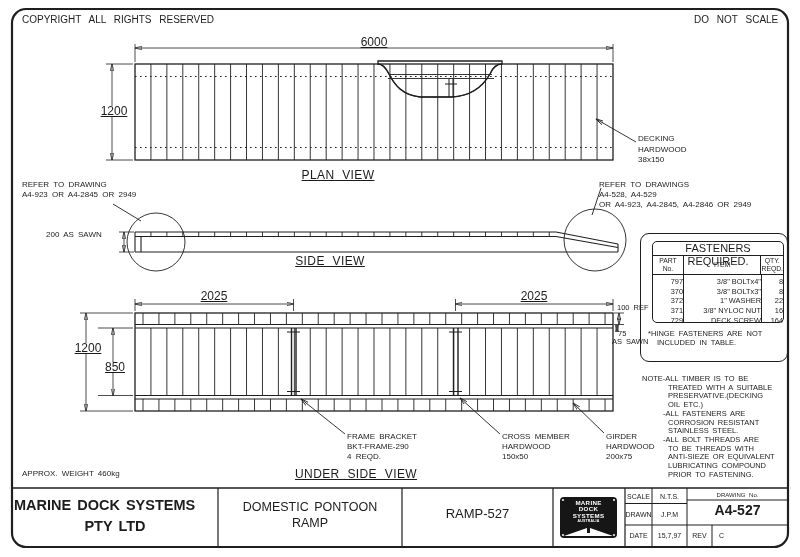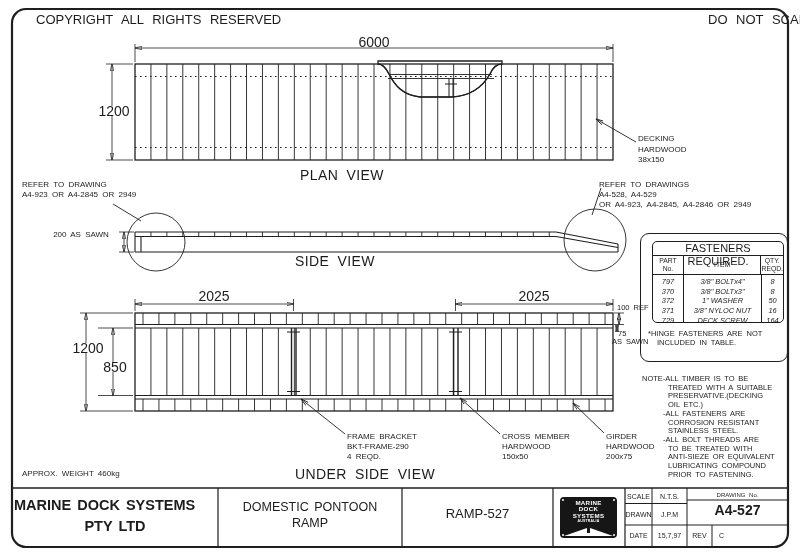--- a/index.html
+++ b/index.html
@@ -2,38 +2,38 @@
 <html><head>
 <meta charset="utf-8">
 <style>
   html,body{margin:0;padding:0;background:#ffffff;}
   #sheet{position:relative;width:800px;height:557px;background:#ffffff;overflow:hidden;
          font-family:"Liberation Sans",sans-serif;color:#1c1c1c;}
   #lines{position:absolute;left:0;top:0;}
   #lines line,#lines path,#lines rect,#lines circle{stroke:#1f1f1f;fill:none;}
   .t{position:absolute;font-size:8px;line-height:10px;white-space:nowrap;word-spacing:2px;}
   .ctr{text-align:center;}
-  .rgt{text-align:center;}
+  .rgt{text-align:left;}
   .bgw{background:#ffffff;padding:0 2px;}
-  .fs9{font-size:13px;word-spacing:5px;margin-left:14px;}
-  .fs85{font-size:14px;}
+  .fs9{font-size:10px;word-spacing:5px;}
+  .fs85{font-size:12px;text-decoration:underline;}
   .fs75{font-size:7.5px;line-height:9px;}
   .vlabel{letter-spacing:.4px;word-spacing:4px;}
   .lh105{line-height:10.5px;}
   
   .panel{position:absolute;left:640px;top:233px;width:146px;height:127px;border:1.5px solid #1f1f1f;border-radius:9px;}
   .ftable{position:absolute;left:652px;top:241px;width:132px;height:82px;border:1.4px solid #1f1f1f;border-radius:5px;box-sizing:border-box;}
   .ftitle{height:13px;border-bottom:1.2px solid #1f1f1f;text-align:center;font-size:11px;line-height:13px;word-spacing:2px;}
   .fhead{display:flex;height:18px;border-bottom:1.2px solid #1f1f1f;}
   .fbody{display:flex;height:48px;}
   .fc1{width:30px;border-right:1.2px solid #1f1f1f;}
   .fc2{width:77px;border-right:1.2px solid #1f1f1f;}
   .fc3{width:22px;flex:1;}
   .hcell{font-size:6.8px;line-height:8px;text-align:center;padding-top:1px;}
-  .dcol div{font-size:7.4px;line-height:9.7px;text-align:center;white-space:nowrap;font-style:italic;}
+  .dcol div{font-size:7.4px;line-height:9.7px;text-align:right;white-space:nowrap;}
   
   .note-line{position:relative;font-size:7.5px;line-height:8.7px;white-space:nowrap;word-spacing:1.5px;}
   .nd{margin-left:21px;} .ni{margin-left:26px;}
   
   .bold{font-weight:bold;}
   .logo{position:absolute;left:560px;top:497px;width:57px;height:41px;background:#161616;border-radius:4px;color:#fff;text-align:center;}
   .logo div{line-height:6.4px;font-size:6.2px;font-weight:bold;letter-spacing:.3px;}
   .logo .tiny{font-size:3.5px;line-height:4px;letter-spacing:.2px;}
   .dot{position:absolute;width:2px;height:2px;background:#fff;border-radius:1px;}
 </style>
@@ -211,39 +211,39 @@
       <div class="fc2 dcol" style="padding-top:2px">
         <div>3/8" BOLTx4"</div>
         <div>3/8" BOLTx3"</div>
         <div>1" WASHER</div>
         <div>3/8" NYLOC NUT</div>
         <div>DECK SCREW</div>
       </div>
       <div class="fc3 dcol" style="padding-top:2px">
         <div>8</div>
         <div>8</div>
-        <div>50</div>
+        <div>22</div>
         <div>16</div>
         <div>164</div>
       </div>
     </div>
   </div>
   <div class="t fs75" style="left:648px;top:329px">*HINGE FASTENERS ARE NOT</div>
   <div class="t fs75" style="left:657px;top:338px">INCLUDED IN TABLE.</div>
 
   <div class="t" style="left:642px;top:375px">
     <div class="note-line">NOTE-ALL TIMBER IS TO BE</div>
     <div class="note-line ni">TREATED WITH A SUITABLE</div>
     <div class="note-line ni">PRESERVATIVE.(DECKING</div>
     <div class="note-line ni">OIL ETC.)</div>
     <div class="note-line nd">-ALL FASTENERS ARE</div>
     <div class="note-line ni">CORROSION RESISTANT</div>
     <div class="note-line ni">STAINLESS STEEL.</div>
     <div class="note-line nd">-ALL BOLT THREADS ARE</div>
-    <div class="note-line ni">TO BE TREATED WITH</div>
+    <div class="note-line ni">TO BE THREADS WITH</div>
     <div class="note-line ni">ANTI-SIEZE OR EQUIVALENT</div>
     <div class="note-line ni">LUBRICATING COMPOUND</div>
     <div class="note-line ni">PRIOR TO FASTENING.</div>
   </div>
 
   <div class="t ctr bold" style="left:14px;top:497px;width:174px;font-size:14.5px;line-height:17px">MARINE DOCK SYSTEMS</div>
   <div class="t ctr bold" style="left:14px;top:518px;width:202px;font-size:14.5px;line-height:17px">PTY LTD</div>
   <div class="t ctr" style="left:220px;top:500px;width:180px;font-size:12.5px;line-height:15px">DOMESTIC PONTOON</div>
   <div class="t ctr" style="left:220px;top:516px;width:180px;font-size:12.5px;line-height:15px">RAMP</div>
   <div class="t ctr" style="left:404px;top:509px;width:147px;font-size:13px">RAMP-527</div>

